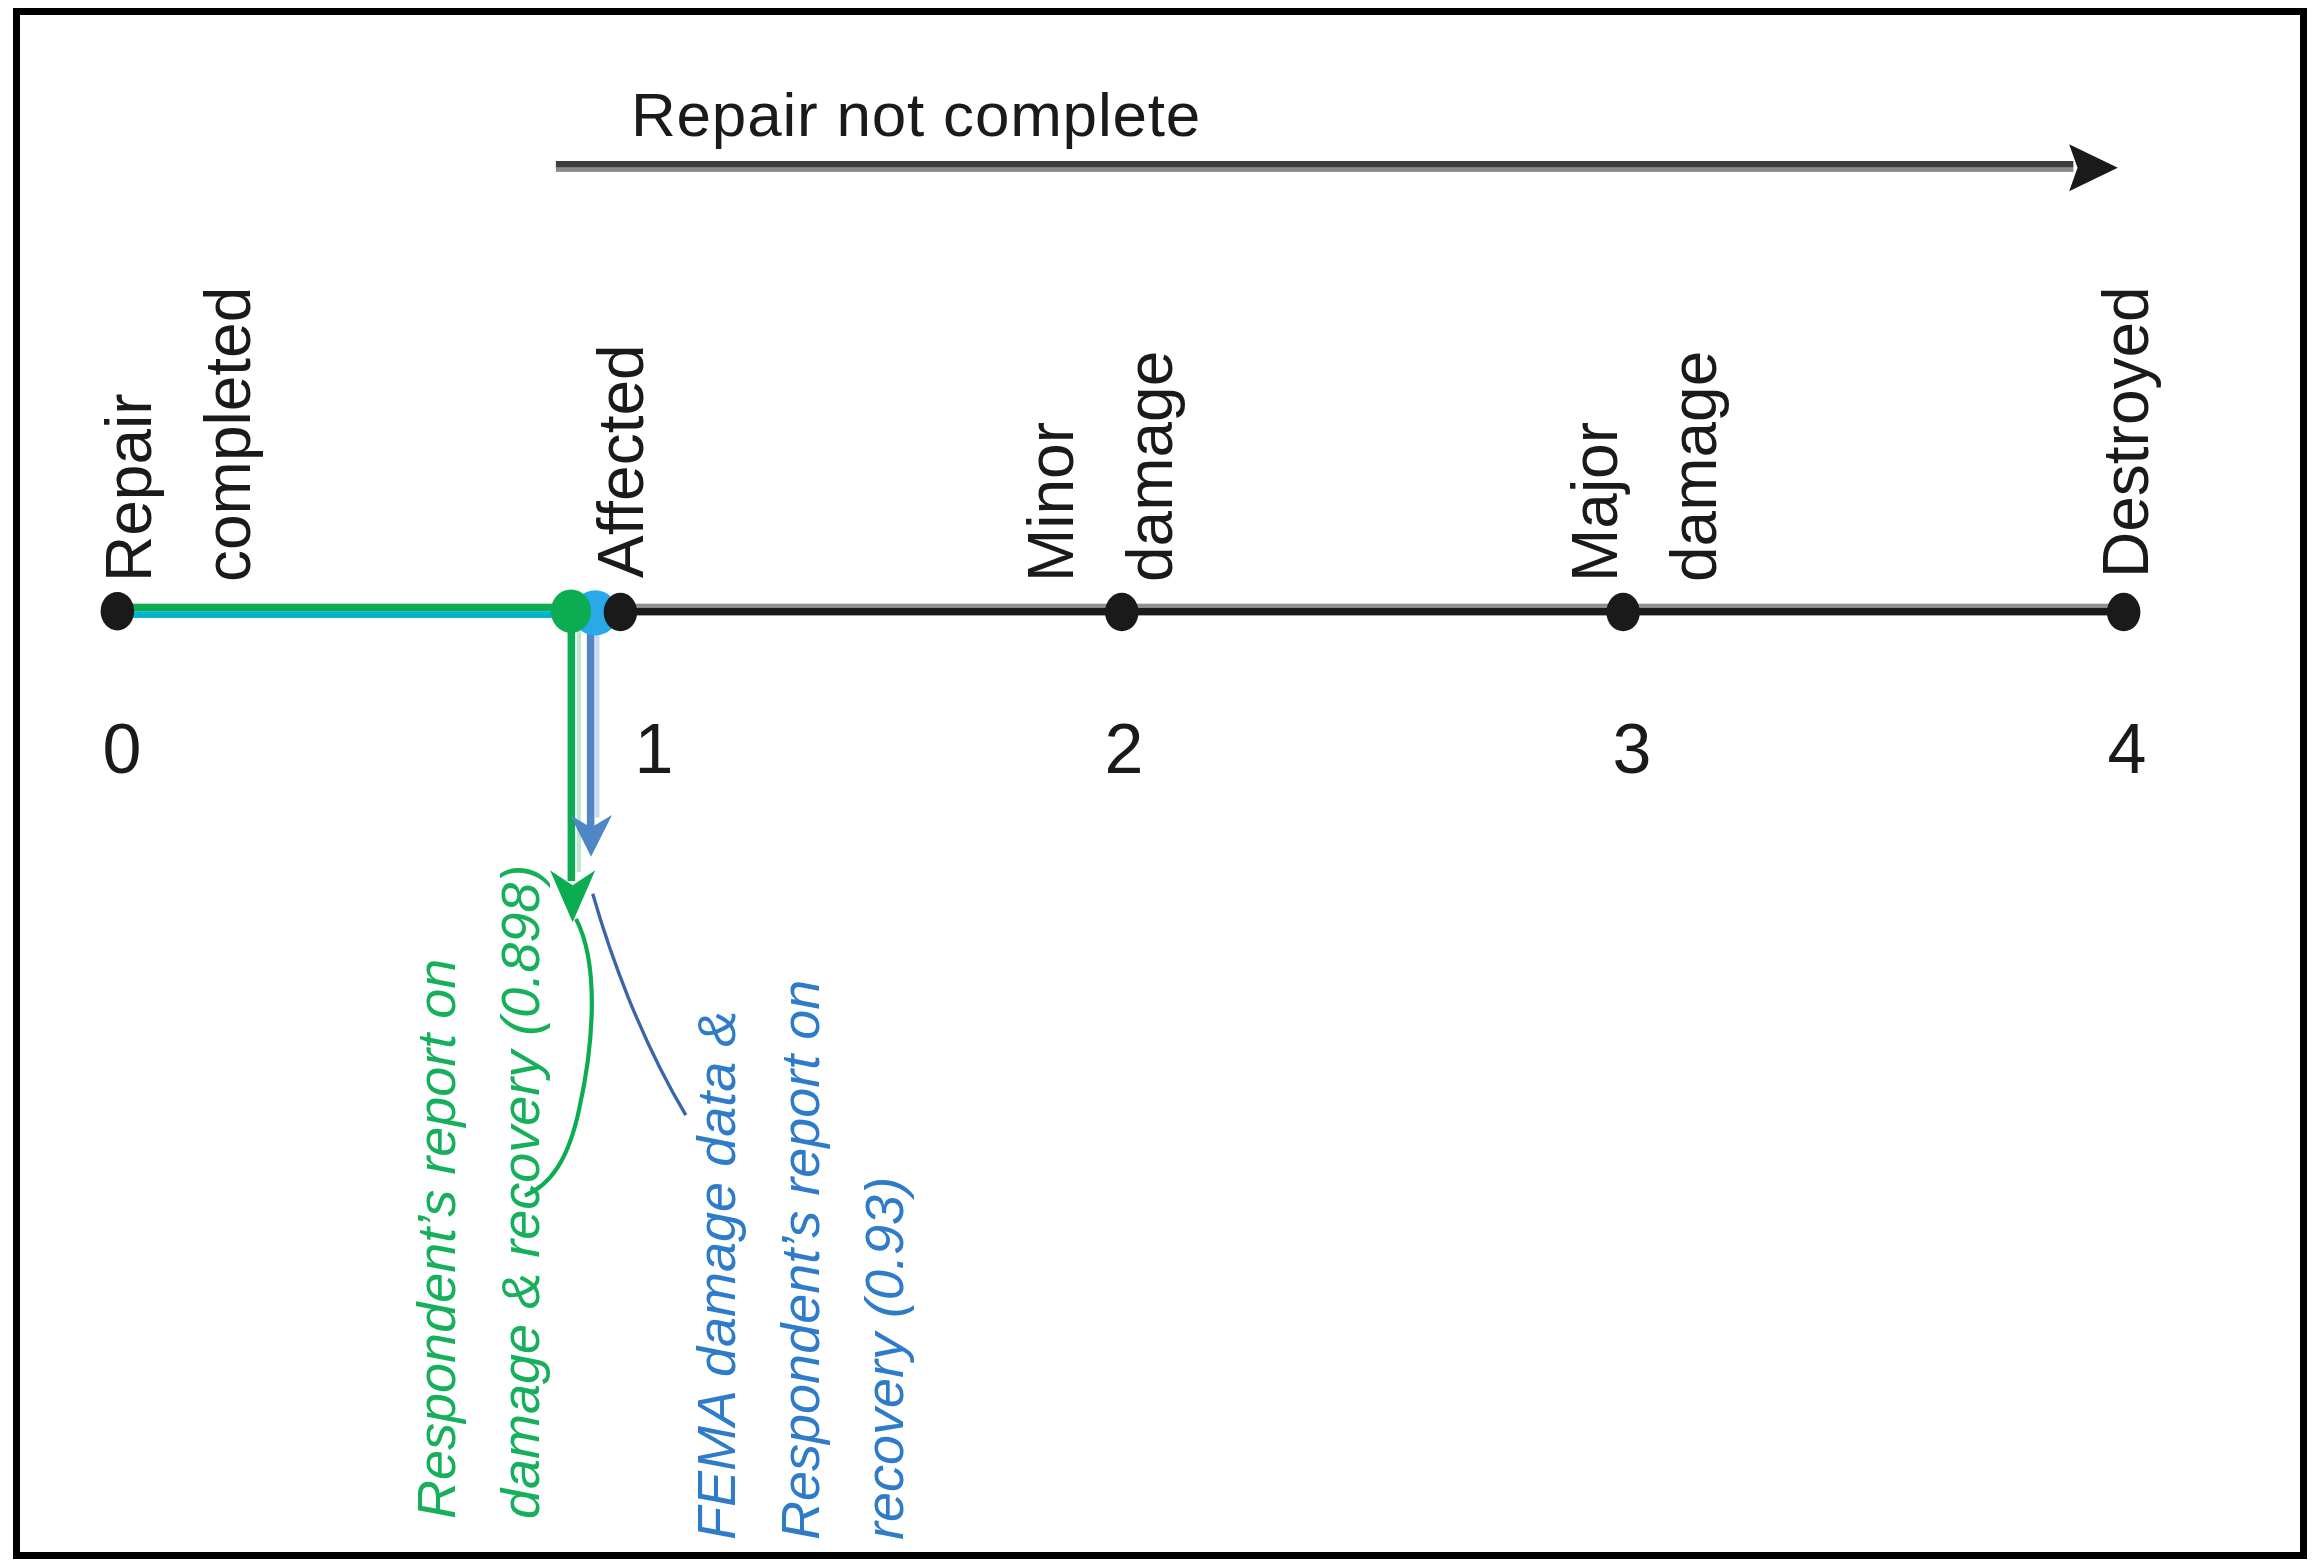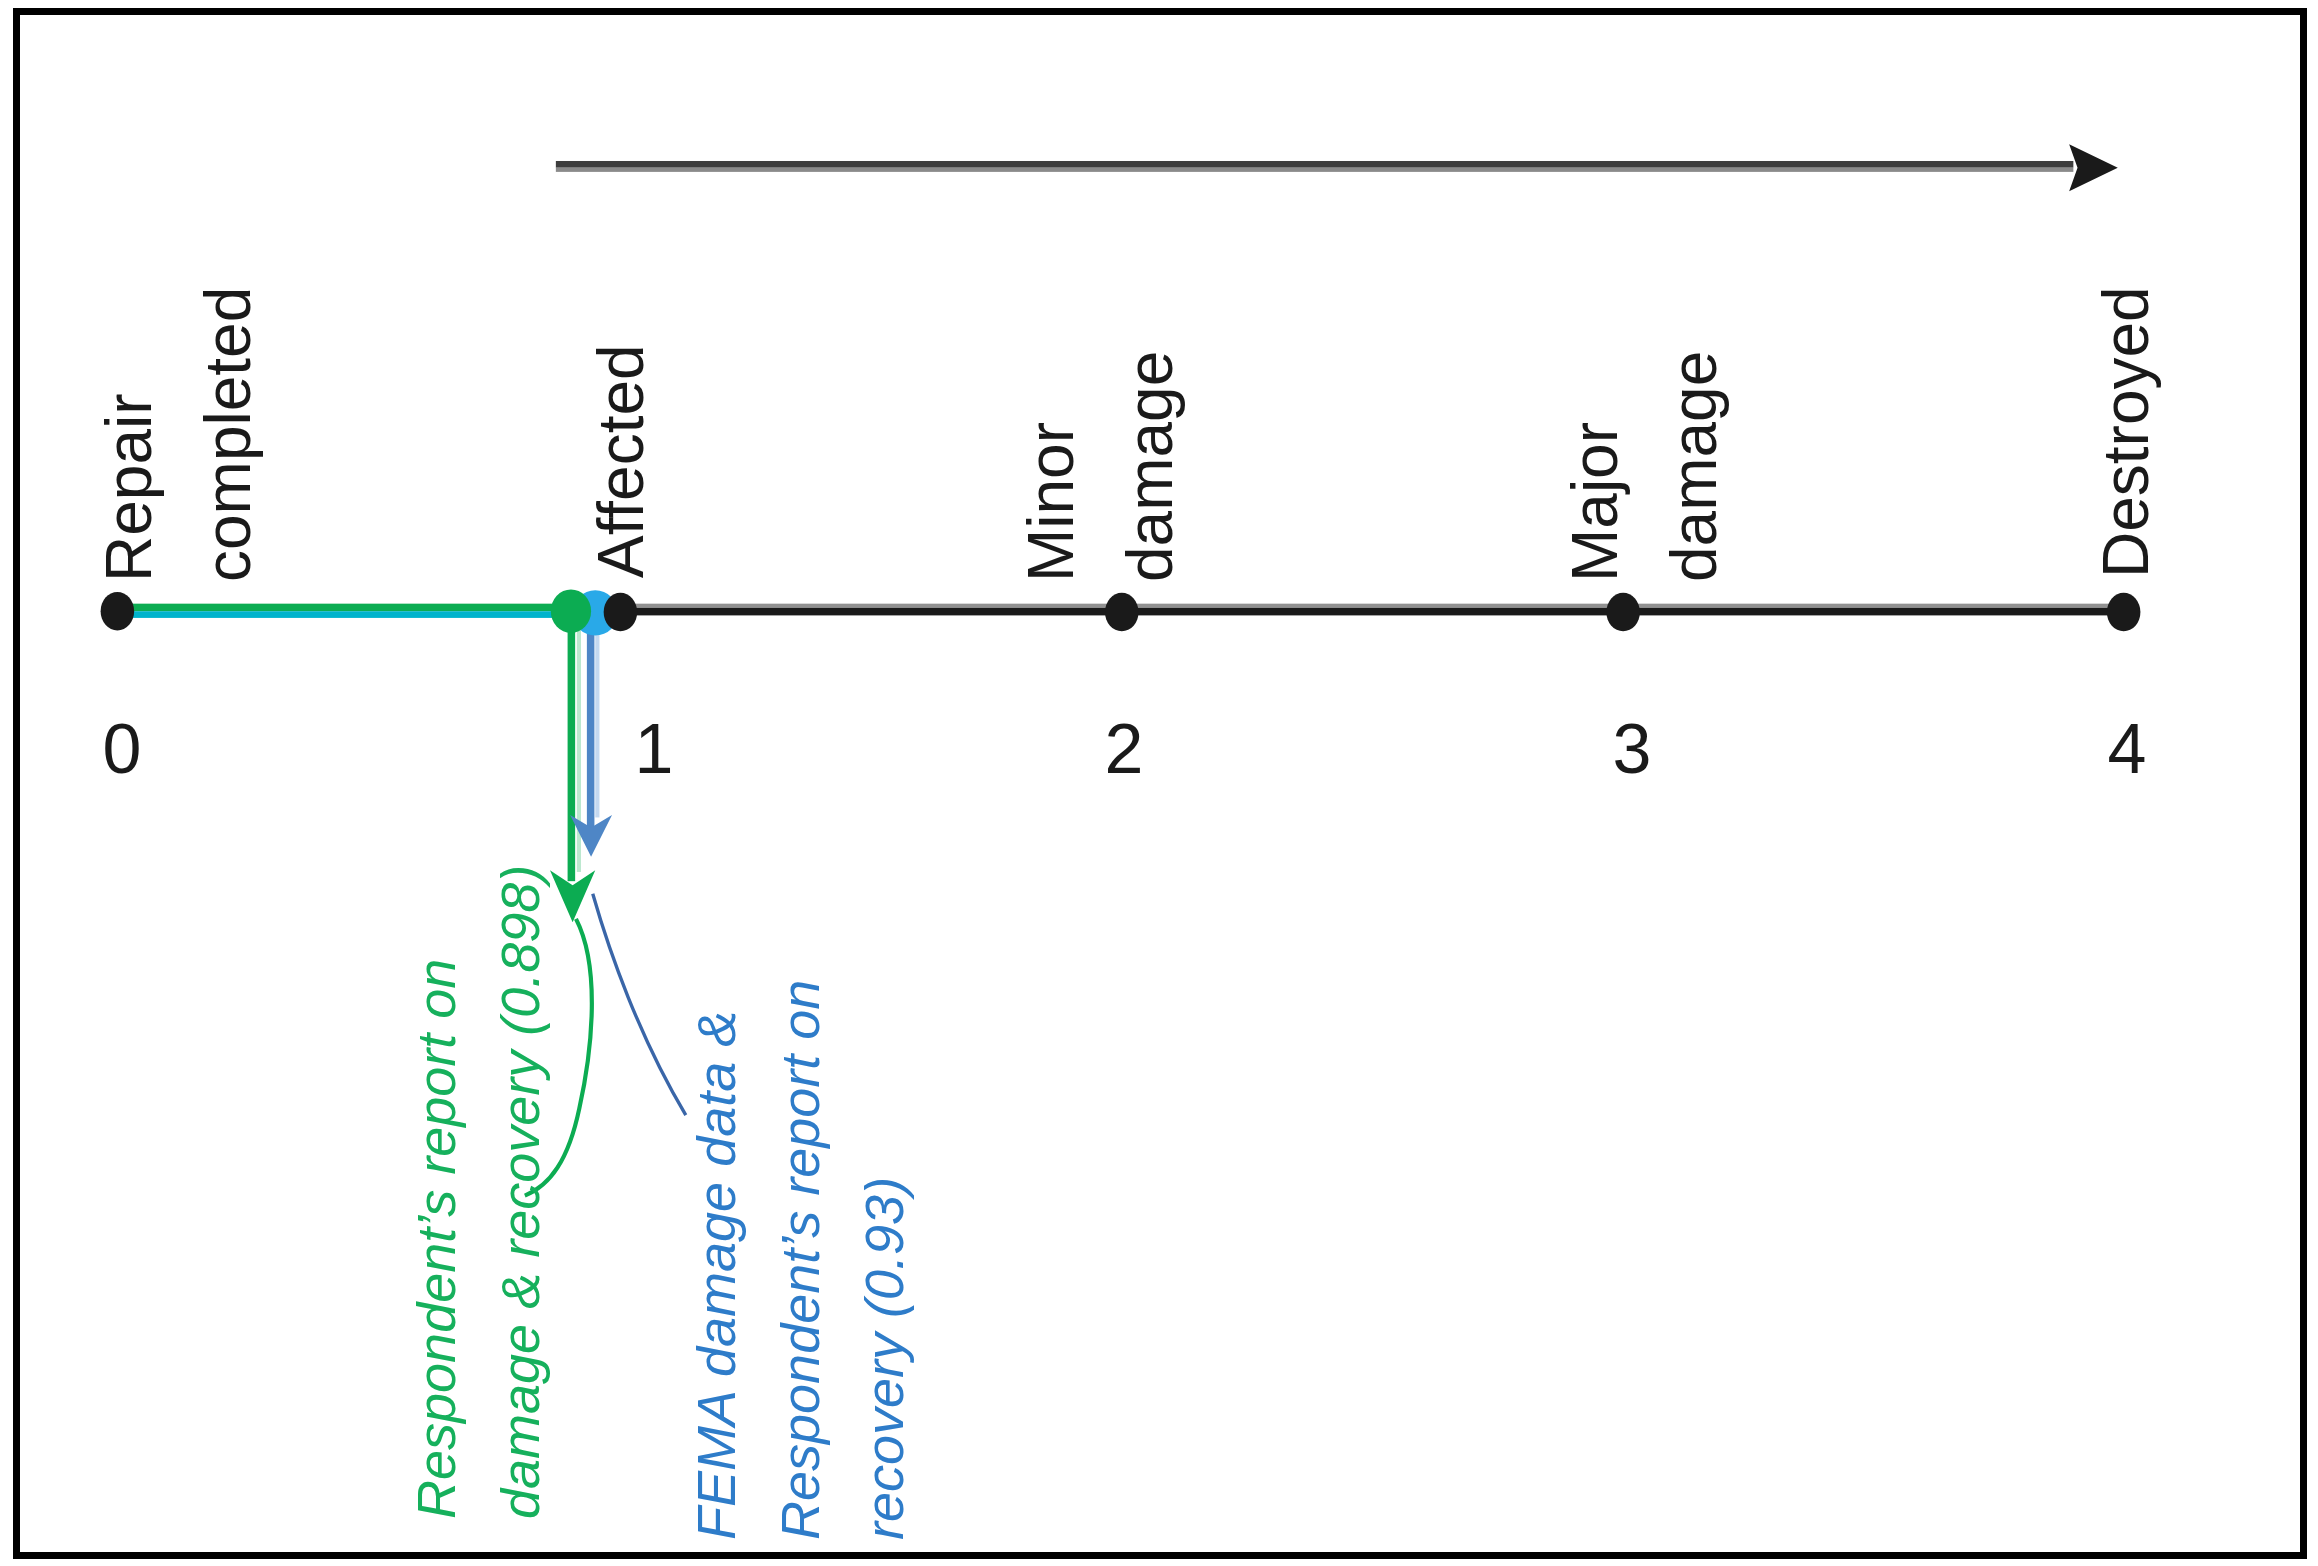--- a/index.html
+++ b/index.html
@@ -37,20 +37,21 @@
   .ann.two{height:168px;}
   .ann.three{height:251px;}
 </style>
 </head>
 <body>
 
 <div class="stage">
 
   <div class="frame"></div>
 
+  <div class="title">Repair not complete</div>
 
   <svg class="svg-layer" viewBox="0 0 2766 1869" xmlns="http://www.w3.org/2000/svg">
 
     <rect x="663" y="192" width="1810" height="8" fill="#3d3d3d"></rect>
     <rect x="663" y="200" width="1810" height="5" fill="#8a8a8a"></rect>
     <polygon points="2468,172 2526,200 2468,228 2478,200" fill="#1a1a1a"></polygon>
 
     <rect x="740" y="720" width="1793" height="5" fill="#919191"></rect>
     <rect x="740" y="725" width="1793" height="9" fill="#1a1a1a"></rect>
 

